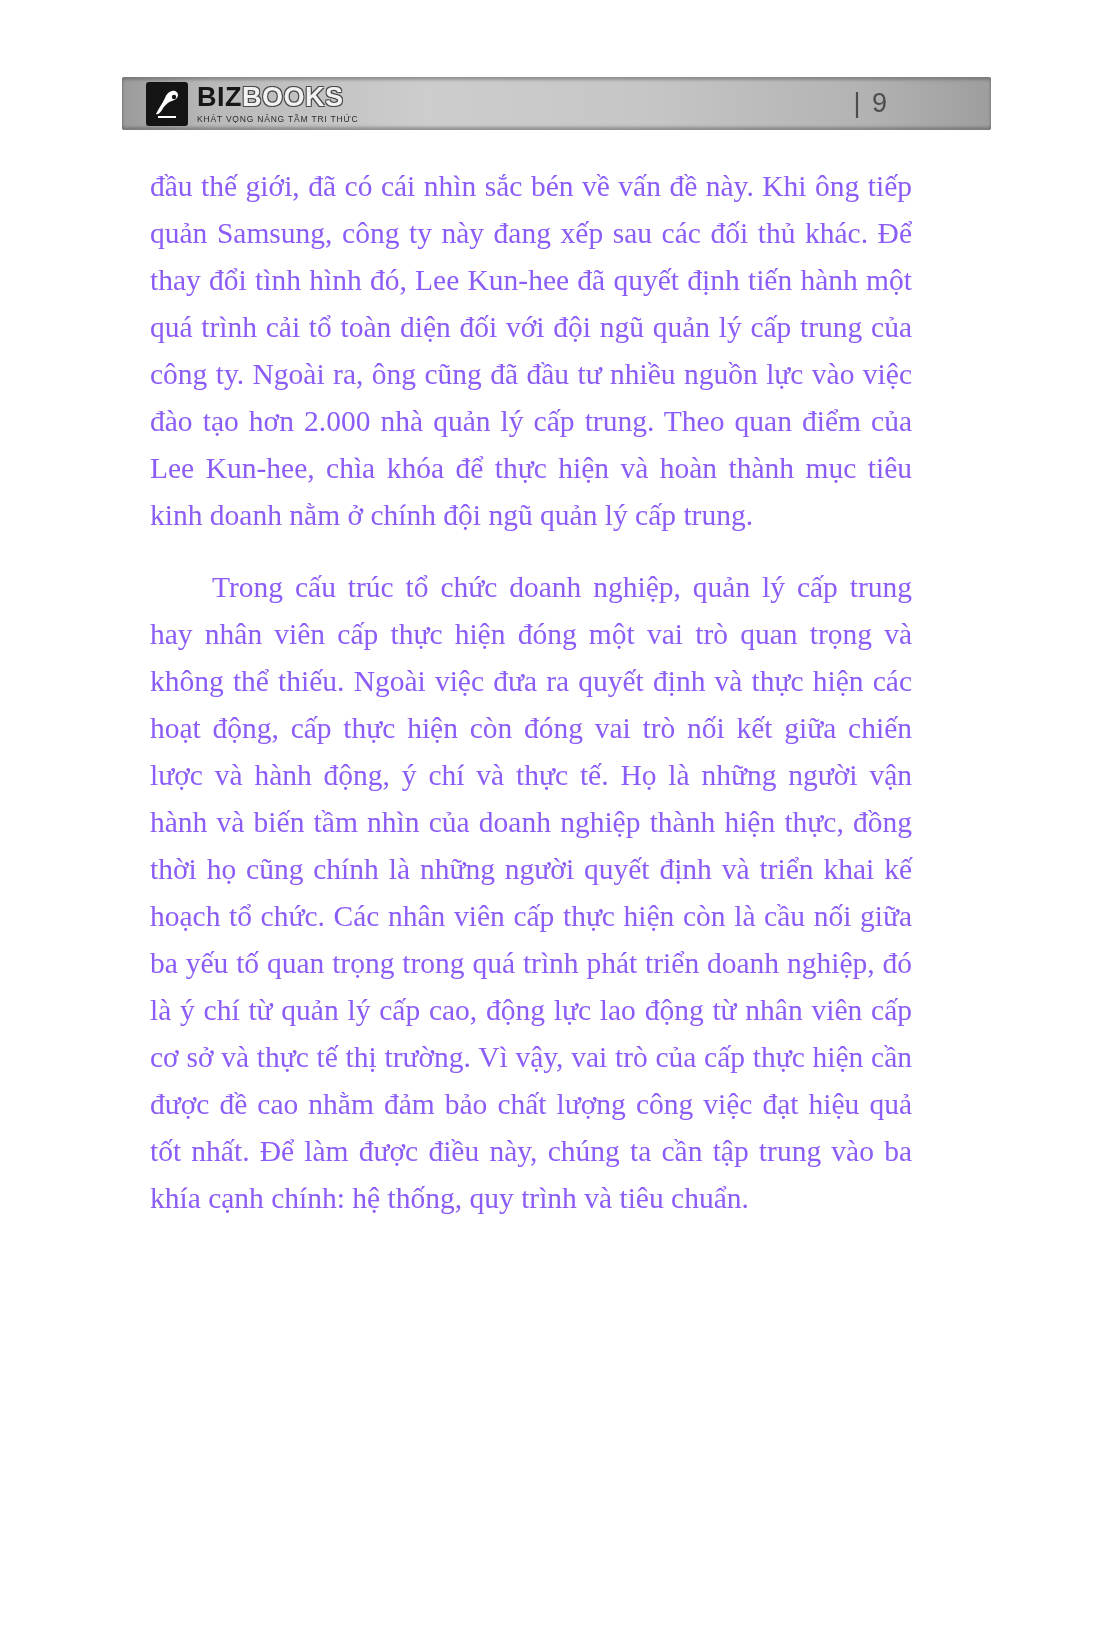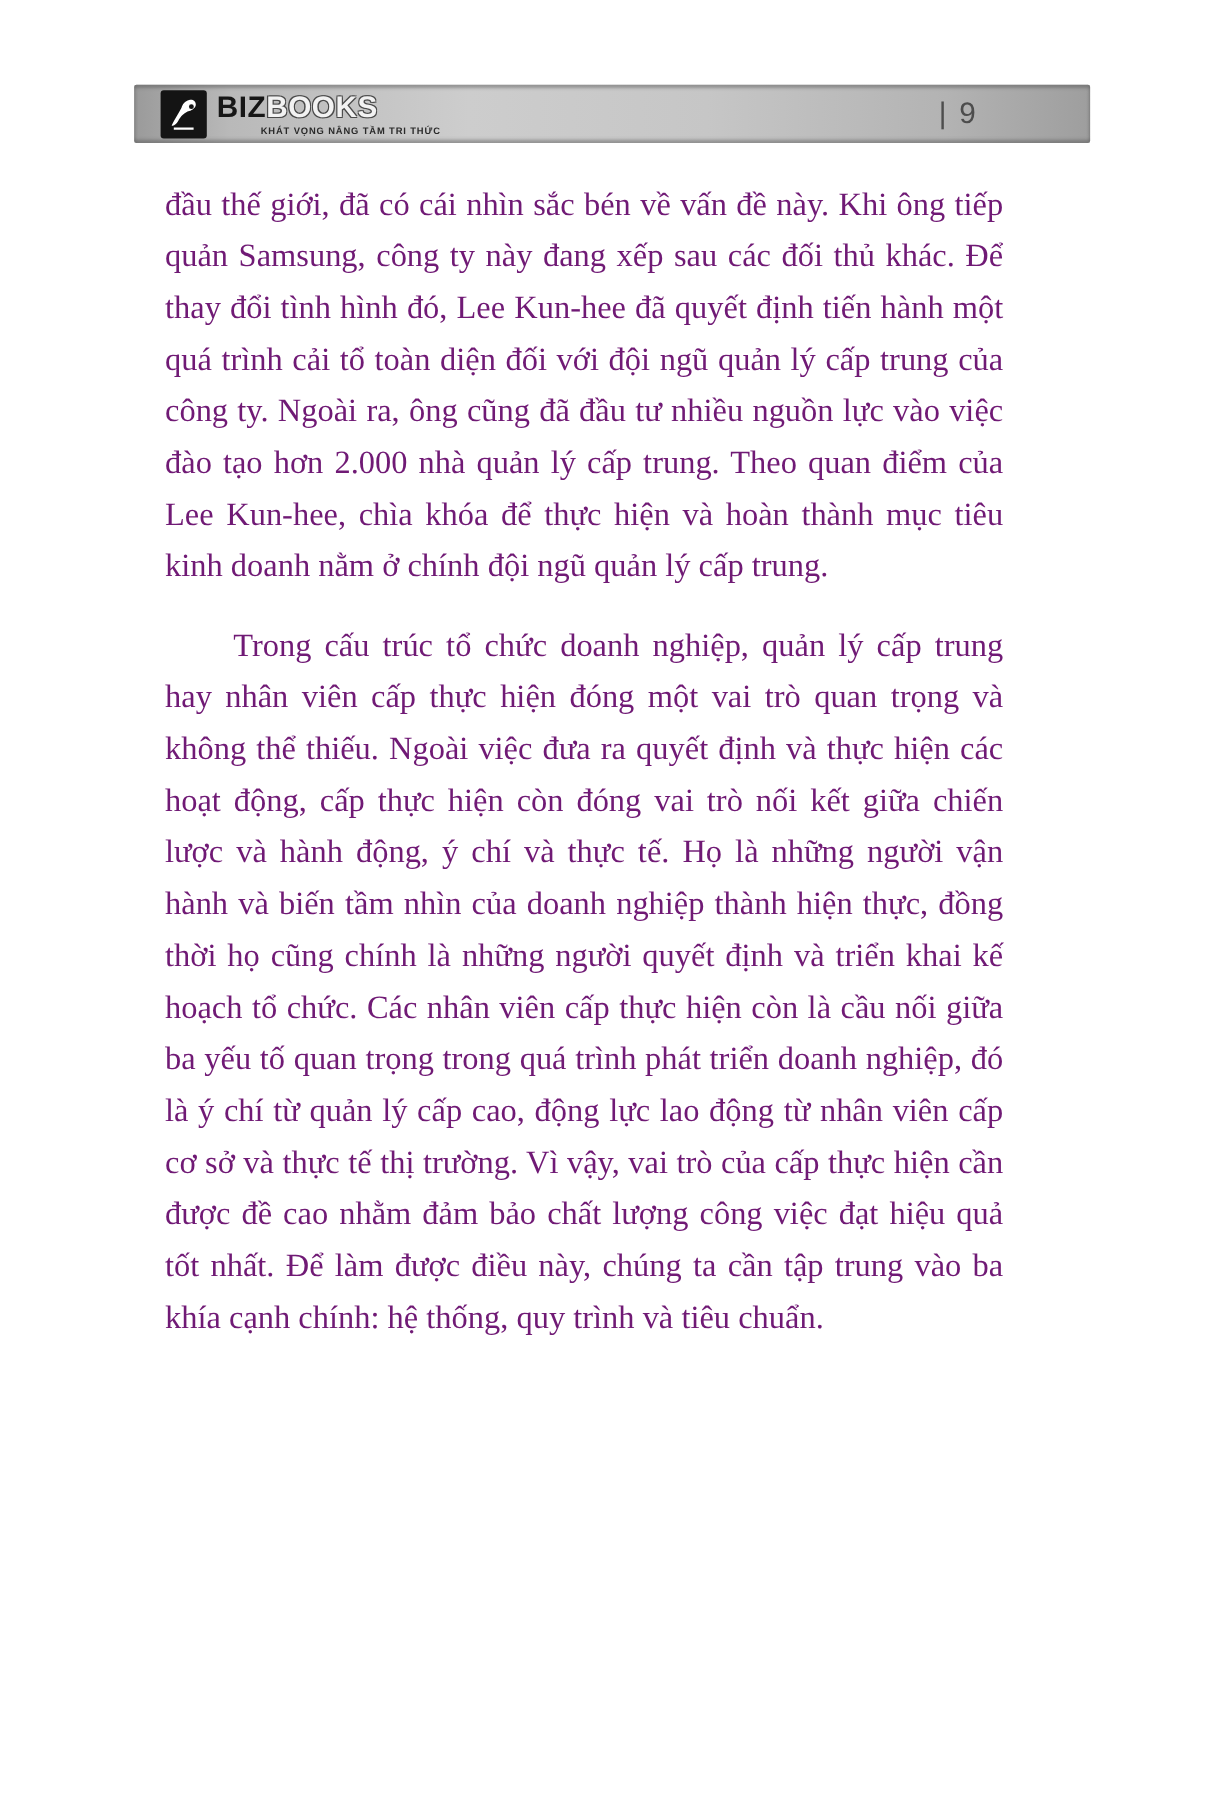--- a/index.html
+++ b/index.html
@@ -68,44 +68,43 @@
   }
   .logo-name .biz { color: #161616; }
   .logo-name .books {
     color: #f2f2f2;
     text-shadow:
       -1px -1px 0 #4a4a4a, 1px -1px 0 #4a4a4a,
       -1px  1px 0 #4a4a4a, 1px  1px 0 #4a4a4a;
   }
   .logo-tagline {
     font-family: "Liberation Sans", sans-serif;
-    font-weight: 700;
+    font-weight: 400;
     font-size: 8.5px;
     letter-spacing: 0.8px;
     color: #2a2a2a;
     margin-top: 4px;
     white-space: nowrap;
-    margin-left: 40px;
   }
 
   .page-number {
     font-family: "Liberation Sans", sans-serif;
     font-size: 27px;
     color: #4d4d4d;
     margin-right: 92px;
     letter-spacing: 2px;
   }
 
   
   .body-text {
     position: absolute;
     top: 163px;
     left: 150px;
     width: 762px;
-    color: #701a75;
+    color: #8b5cf6;
     font-size: 29.5px;
     line-height: 47px;
     text-align: justify;
   }
   .body-text p {
     margin: 0 0 25px 0;
     text-indent: 62px;
   }
   .body-text p.no-indent {
     text-indent: 0;

